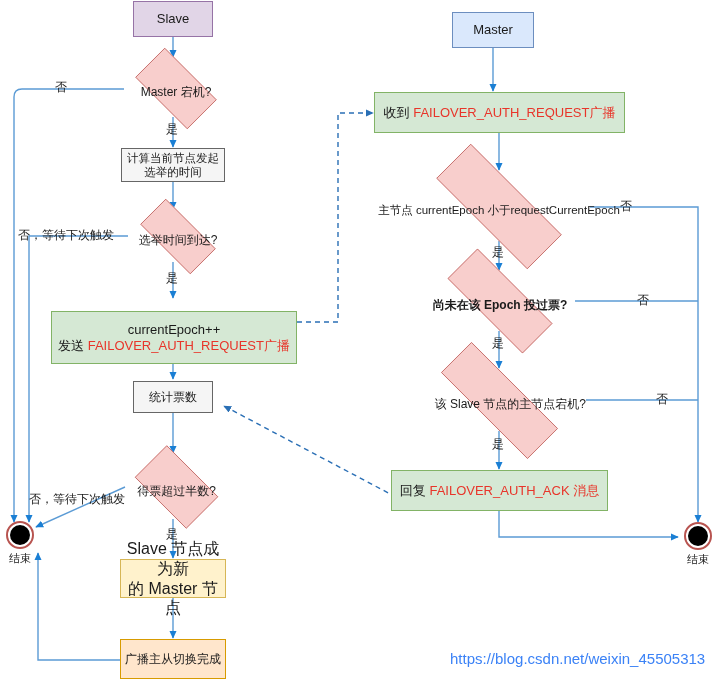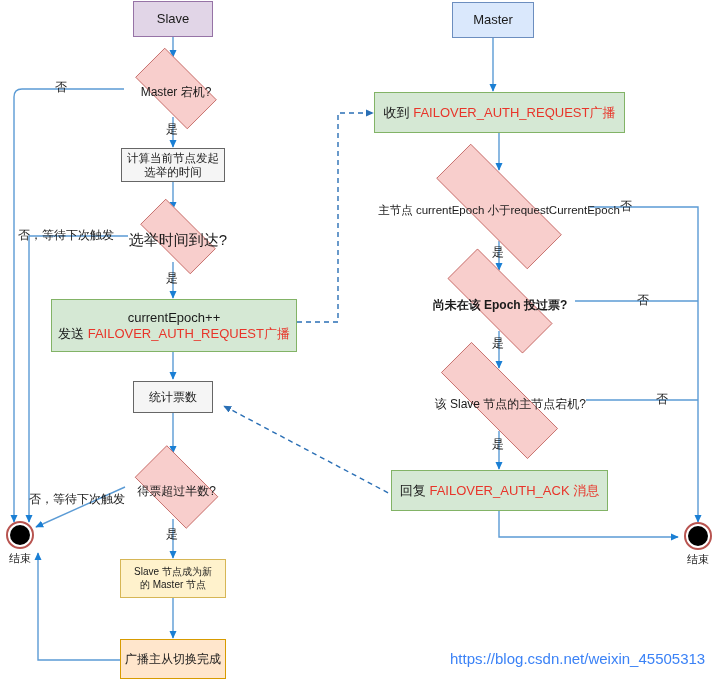--- a/index.html
+++ b/index.html
@@ -143,42 +143,42 @@
   <div class="node diamond" style="left:124px;top:59px;width:104px;height:59px;font-size:12px;">
     <span class="dshape"></span>
     <span class="dlabel">Master 宕机?</span>
   </div>
 
   <div class="node rect grey" style="left:121px;top:148px;width:104px;height:34px;font-size:11.5px;flex-direction:column;">
     <span>计算当前节点发起</span>
     <span>选举的时间</span>
   </div>
 
-  <div class="node diamond" style="left:128px;top:211px;width:100px;height:51px;font-size:15px;align-items:center;">
+  <div class="node diamond" style="left:128px;top:211px;width:100px;height:51px;font-size:12px;align-items:center;">
     <span class="dshape"></span>
     <span class="dlabel">选举时间到达?</span>
   </div>
 
-  <div class="node rect green" style="left:51px;top:299px;width:246px;height:53px;font-size:13px;flex-direction:column;">
+  <div class="node rect green" style="left:51px;top:311px;width:246px;height:53px;font-size:13px;flex-direction:column;">
     <span>currentEpoch++</span>
     <span>
       <span>发送 </span><span class="red">FAILOVER_AUTH_REQUEST</span><span class="red">广播</span>
     </span>
   </div>
 
   <div class="node rect grey" style="left:133px;top:381px;width:80px;height:32px;font-size:12px;">
     <span>统计票数</span>
   </div>
 
   <div class="node diamond" style="left:125px;top:455px;width:103px;height:64px;font-size:12px;text-align:right;">
     <span class="dshape"></span>
     <span class="dlabel">得票超过半数?</span>
   </div>
 
-  <div class="node rect yellow" style="left:120px;top:559px;width:106px;height:39px;font-size:10px;flex-direction:column;align-items:center;">
+  <div class="node rect yellow" style="left:120px;top:559px;width:106px;height:39px;font-size:16px;flex-direction:column;align-items:center;">
     <span>Slave 节点成为新</span>
     <span>的 Master 节点</span>
   </div>
 
   <div class="node rect orange" style="left:120px;top:639px;width:106px;height:40px;font-size:12px;">
     <span>广播主从切换完成</span>
   </div>
 
   <div class="endnode" style="left:6px;top:521px;">
     <span class="ring"></span>
@@ -198,21 +198,21 @@
   <div class="edge-label" style="left:166px;top:270px;font-size:12px;">
     <span>是</span>
   </div>
   <div class="edge-label" style="left:29px;top:491px;font-size:12px;">
     <span>否，等待下次触发</span>
   </div>
   <div class="edge-label" style="left:166px;top:526px;font-size:12px;">
     <span>是</span>
   </div>
 
-  <div class="node rect blue" style="left:452px;top:2px;width:82px;height:36px;font-size:13px;">
+  <div class="node rect blue" style="left:452px;top:12px;width:82px;height:36px;font-size:13px;">
     <span>Master</span>
   </div>
 
   <div class="node rect green" style="left:374px;top:92px;width:251px;height:41px;font-size:13px;">
     <span>
       <span>收到 </span><span class="red">FAILOVER_AUTH_REQUEST</span><span class="red">广播</span>
     </span>
   </div>
 
   <div class="node diamond" style="left:408px;top:172px;width:182px;height:69px;font-size:11.5px;">

